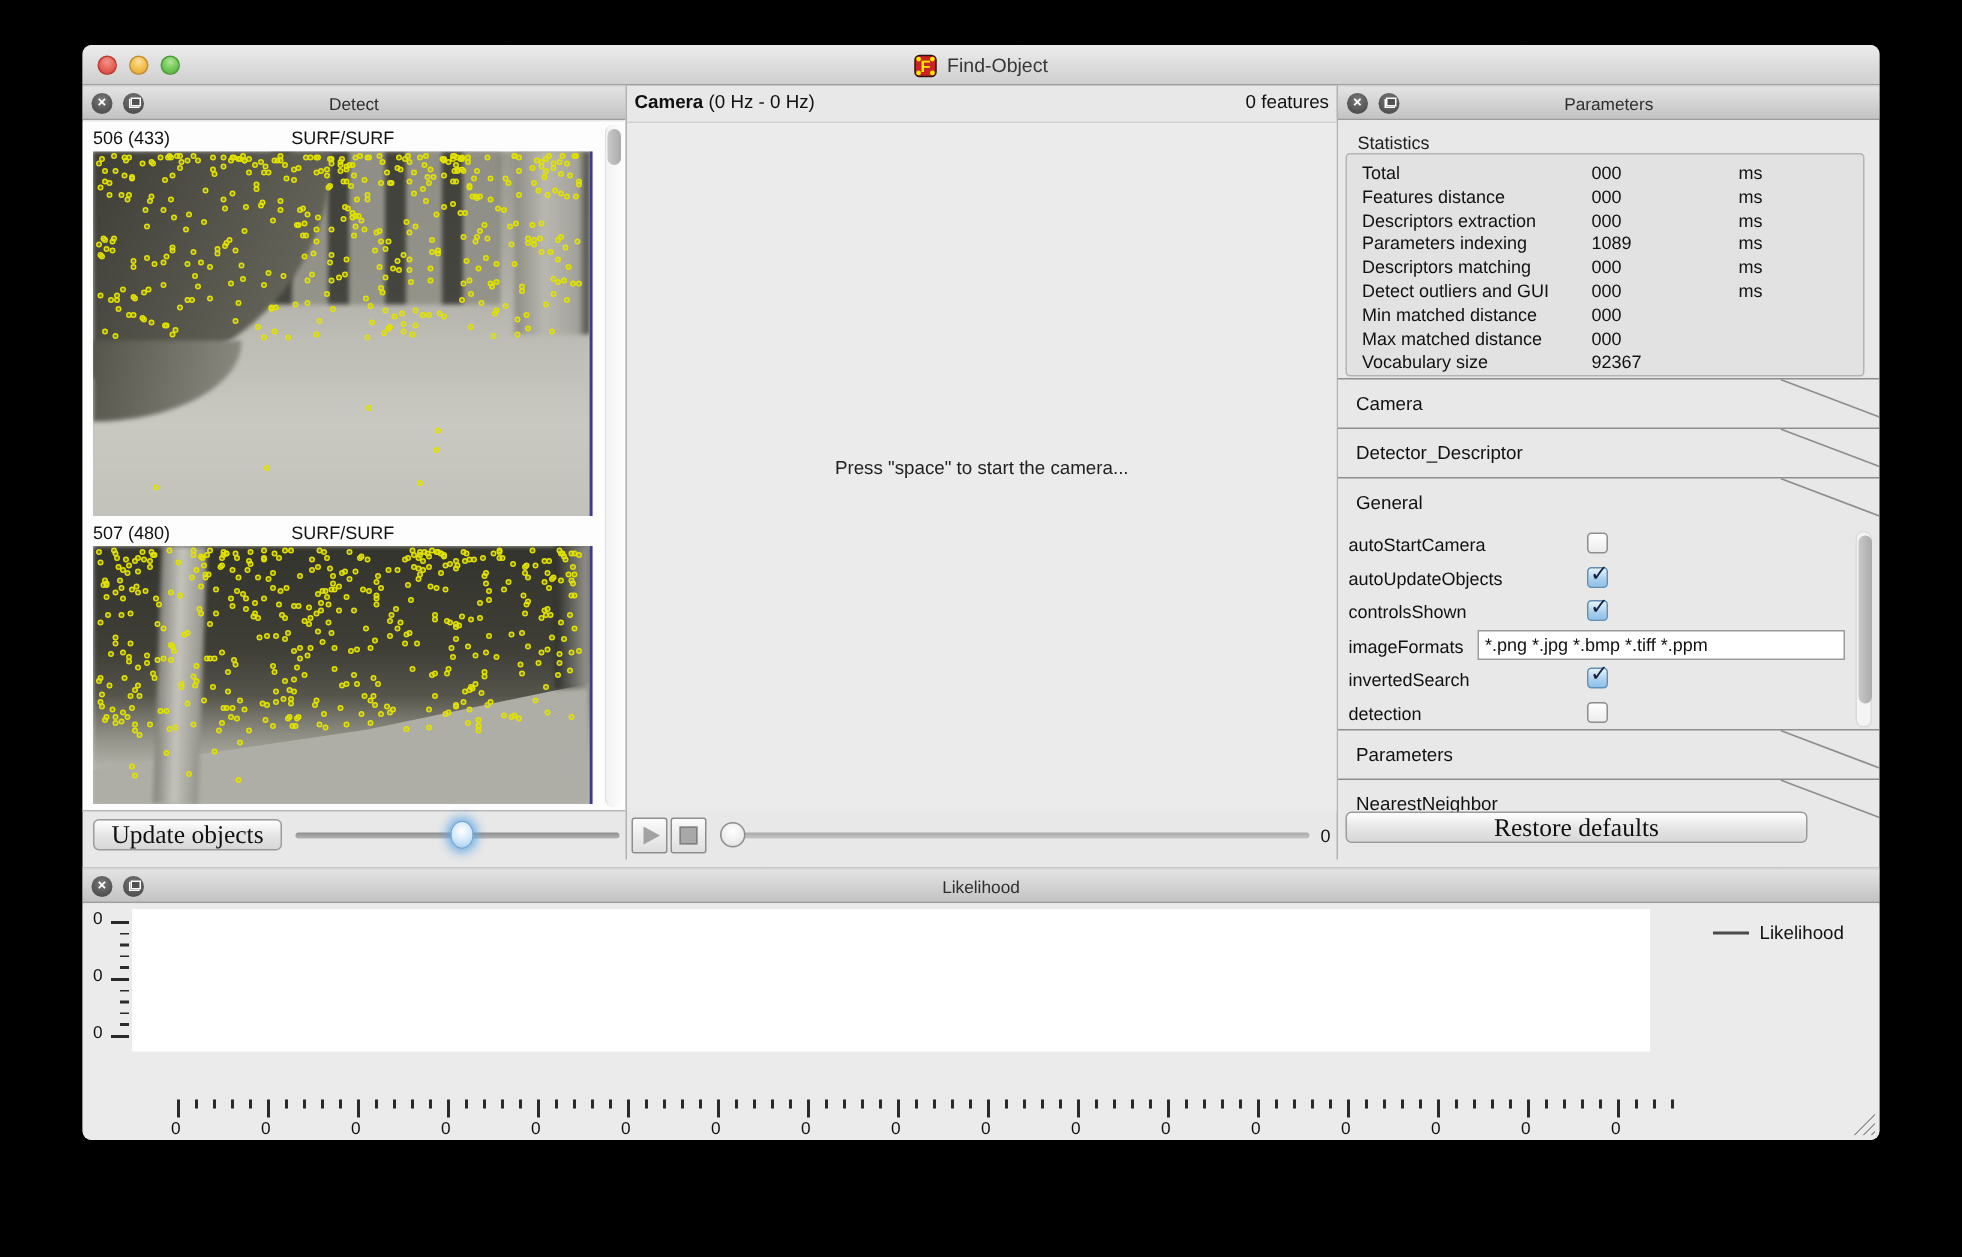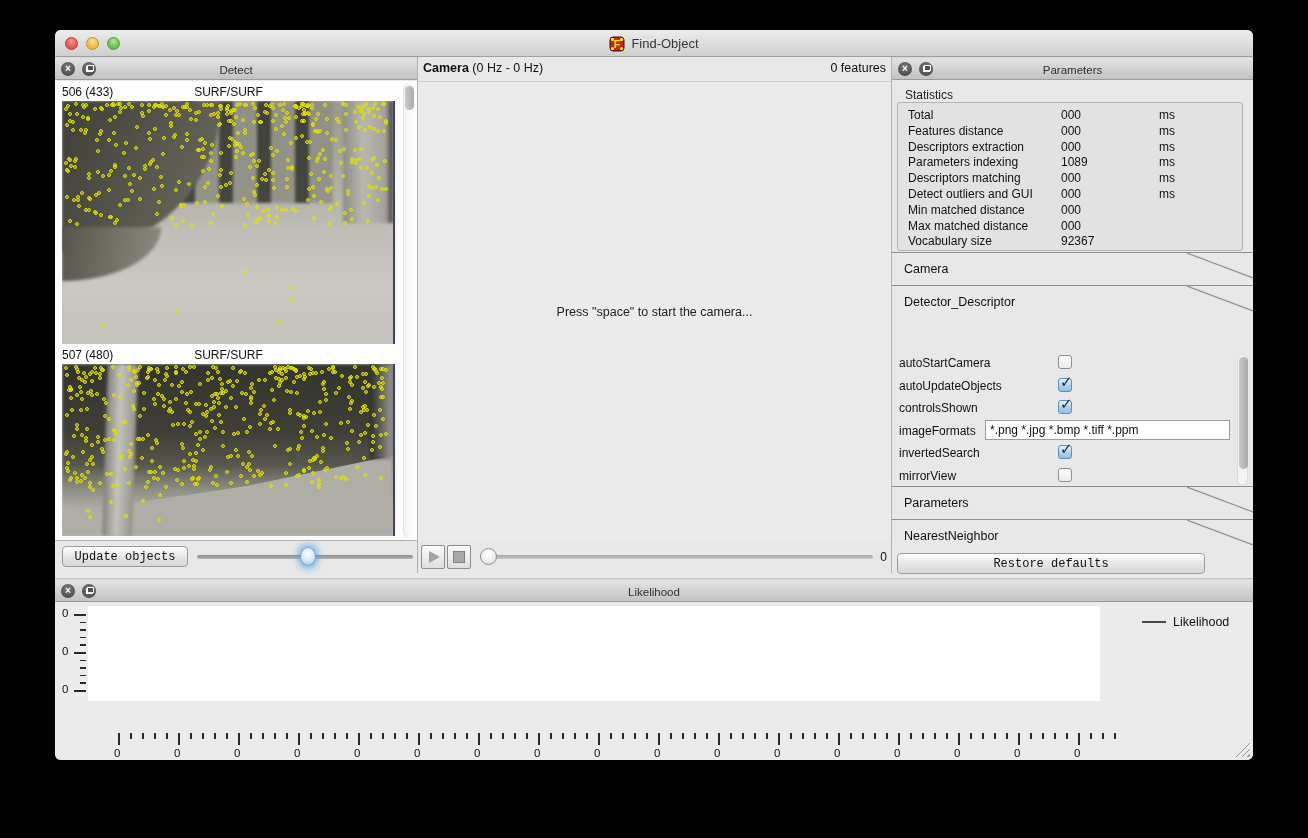--- a/index.html
+++ b/index.html
@@ -47,21 +47,21 @@
   .obj-img .layer { position:absolute; filter:blur(1.5px); }
   .dot { position:absolute; width:4px; height:4px; border:1px solid #e2e200;
     border-radius:50%; background:rgba(225,225,0,.35); }
   .v-scrollbar { position:absolute; right:2px; top:2px; width:12px; bottom:2px;
     background:linear-gradient(90deg,#f2f2f2,#fdfdfd); border-left:1px solid #e2e2e2; border-radius:6px;}
   .v-thumb { position:absolute; left:1px; width:9px; border-radius:5px;
     background:linear-gradient(90deg,#c9c9c9,#ababab); }
   .dock-footer { position:absolute; left:0; bottom:0; width:100%; height:31px; }
   .btn { border:1px solid #9b9b9b; border-radius:4px;
     background:linear-gradient(#ffffff,#e6e6e6 50%,#d8d8d8);
-    font-size:12px; color:#111; font-family:Liberation Mono, monospace; }
+    font-size:17px; color:#111; font-family:Liberation Serif, serif; }
   .update-btn { position:absolute; left:7px; top:4px; width:126px; height:21px; }
   .slider-track { position:absolute; height:4px; border-radius:2px;
     background:linear-gradient(#8e8e8e,#b5b5b5); top:13px; }
   .obj-slider-handle { position:absolute; top:5px; width:16px; height:19px; border-radius:50%;
     background:radial-gradient(circle at 50% 35%, #ffffff, #cfe6f8 55%, #9cc8ea);
     border:1px solid #72a8d6; box-shadow:0 0 7px 2px rgba(92,166,230,.95); }
 
   
   .camera-panel { position:absolute; left:362px; top:27px; width:475px; height:516px;
     border-left:1px solid #b2b2b2; border-right:1px solid #b2b2b2; }
@@ -98,21 +98,21 @@
   .tab-diag { position:absolute; right:0; top:-1px; }
   .general-params { position:absolute; left:0; top:295px; width:361px; height:135px; overflow:hidden; }
   .prow { position:relative; height:22.5px; }
   .pname { position:absolute; left:7px; top:4px; font-size:12px; color:#111; }
   .cb { position:absolute; left:166px; top:3px; width:14px; height:14px; border:1px solid #8e8e8e;
     border-radius:3px; background:linear-gradient(#ffffff,#ececec); }
   .cb.checked { background:linear-gradient(#e8f4fc,#a8cfee 60%,#8ec2e8); border-color:#5d8fba; }
   .cb .check { position:absolute; left:1px; top:-6px; font-size:15px; font-weight:bold; color:#16233c; }
   .ptext { position:absolute; left:93px; top:0px; width:245px; height:20px; border:1px solid #9a9a9a;
     font-size:12px; font-family:inherit; padding:0 4px; background:#fff; color:#111; }
-  .restore-btn { position:absolute; left:5px; top:496px; width:308px; height:21px; }
+  .restore-btn { position:absolute; left:5px; top:484px; width:308px; height:21px; }
   .params-scroll { position:absolute; left:345px; top:297px; width:11px; height:131px;
     background:#f4f4f4; border:1px solid #dcdcdc; border-radius:5px; }
 
   
   .likelihood-dock { position:absolute; left:0; top:548px; width:1198px; height:182px;
     border-top:1px solid #c6c6c6; }
   .chart-body { position:absolute; left:0; top:24px; right:0; bottom:0; background:#ebebeb; }
   .plot { position:absolute; left:33px; top:3px; width:1012px; height:95px; background:#ffffff; }
   .tick { position:absolute; background:#2a2a2a; }
   .tick-label { position:absolute; font-size:11.5px; color:#111; }
@@ -1184,20 +1184,26 @@
       <svg class="tab-diag" width="66" height="27">
           <line x1="0" y1="1" x2="66" y2="26" stroke="#8e8e8e" stroke-width="1.2"></line>
         </svg>
     </div>
     <div class="tab" style="top:228px;">
       <span class="tab-label">Detector_Descriptor</span>
       <svg class="tab-diag" width="66" height="27">
           <line x1="0" y1="1" x2="66" y2="26" stroke="#8e8e8e" stroke-width="1.2"></line>
         </svg>
     </div>
+    <div class="tab" style="top:261px;">
+      <span class="tab-label">General</span>
+      <svg class="tab-diag" width="66" height="27">
+          <line x1="0" y1="1" x2="66" y2="26" stroke="#8e8e8e" stroke-width="1.2"></line>
+        </svg>
+    </div>
     <div class="general-params" id="general-params">
         <div class="prow">
           <span class="pname">autoStartCamera</span>
           <div class="cb"></div>
         </div>
         <div class="prow">
           <span class="pname">autoUpdateObjects</span>
           <div class="cb checked">
             <span class="check">✓</span>
           </div>
@@ -1212,21 +1218,21 @@
           <span class="pname">imageFormats</span>
           <input class="ptext" value="*.png *.jpg *.bmp *.tiff *.ppm" style="">
         </div>
         <div class="prow">
           <span class="pname">invertedSearch</span>
           <div class="cb checked">
             <span class="check">✓</span>
           </div>
         </div>
         <div class="prow">
-          <span class="pname">mirrorView</span>
+          <span class="pname">detection</span>
           <div class="cb"></div>
         </div>
       </div>
     <div class="params-scroll">
       <div class="v-thumb" style="top:2px;height:112px;"></div>
     </div>
     <div class="tab" style="top:429px;">
       <span class="tab-label">Parameters</span>
       <svg class="tab-diag" width="66" height="27">
           <line x1="0" y1="1" x2="66" y2="26" stroke="#8e8e8e" stroke-width="1.2"></line>

